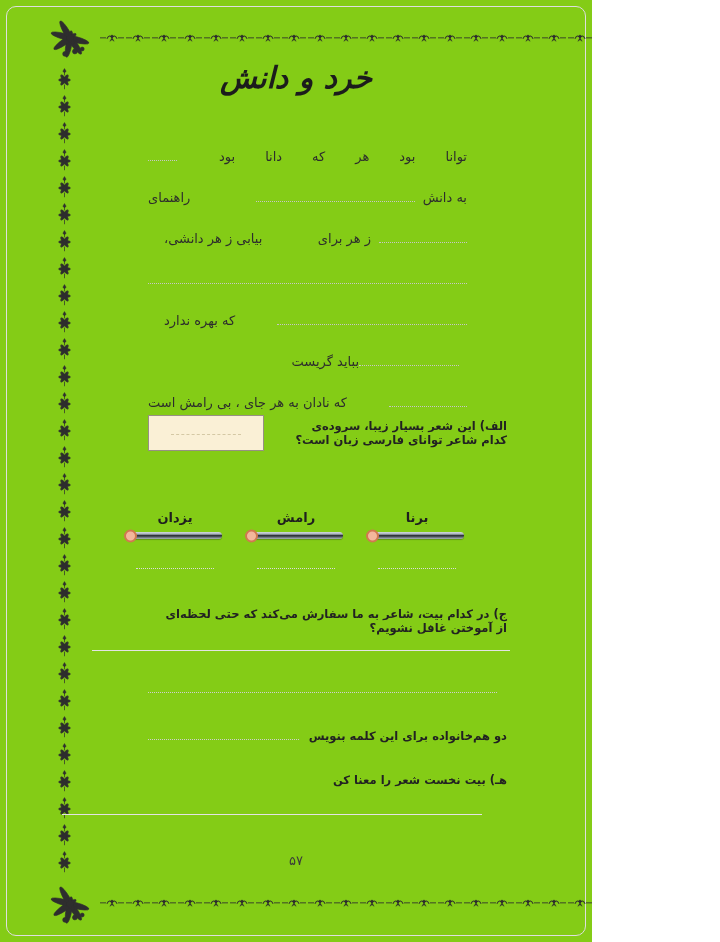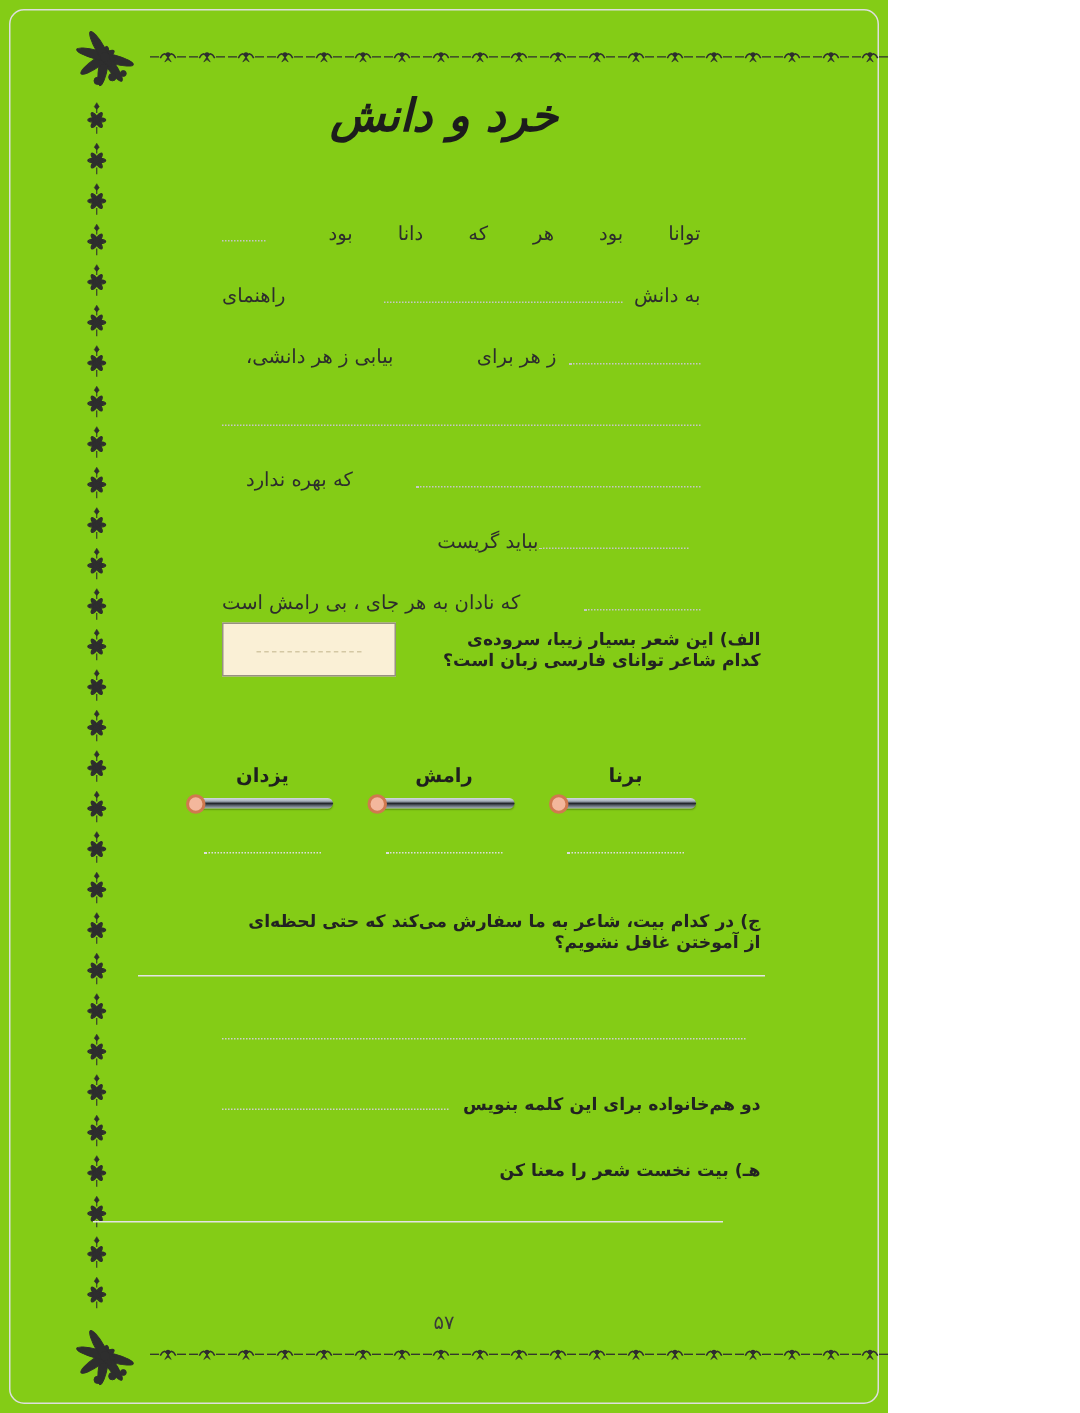--- a/index.html
+++ b/index.html
@@ -57,21 +57,21 @@
   .v-answer{margin:27px auto 0;width:78px;border-bottom:1px dotted #dcdcdc;height:2px;}
 
   .q-jim{position:absolute;top:607px;right:85px;left:164px;}
   .line-jim{position:absolute;top:650px;right:82px;left:92px;border-bottom:1px solid #e3e3e3;}
   .q-dal-row{position:absolute;top:690px;right:85px;left:148px;display:flex;align-items:baseline;}
   .q-dal2-row{position:absolute;top:729px;right:85px;left:148px;display:flex;align-items:baseline;}
   .q-row-line{flex:1;border-bottom:1px dotted #cfcfcf;height:2px;margin-right:10px;margin-bottom:3px;}
   .q-he{position:absolute;top:773px;right:85px;left:148px;}
   .line-he{position:absolute;top:814px;right:110px;left:62px;border-bottom:1px solid #e3e3e3;}
 
-  .page-number{position:absolute;top:875px;left:0;right:0;text-align:center;font-size:13px;color:#3a3a3a;letter-spacing:2px;}
+  .page-number{position:absolute;top:853px;left:0;right:0;text-align:center;font-size:13px;color:#3a3a3a;letter-spacing:2px;}
 </style>
 </head>
 <body>
 
 <div class="page">
   <div class="page-edge"></div>
 
   <svg id="ornaments" width="720" height="942" aria-hidden="true">
     <defs>
       <symbol id="sym-corner" viewBox="-18 -18 36 36">

